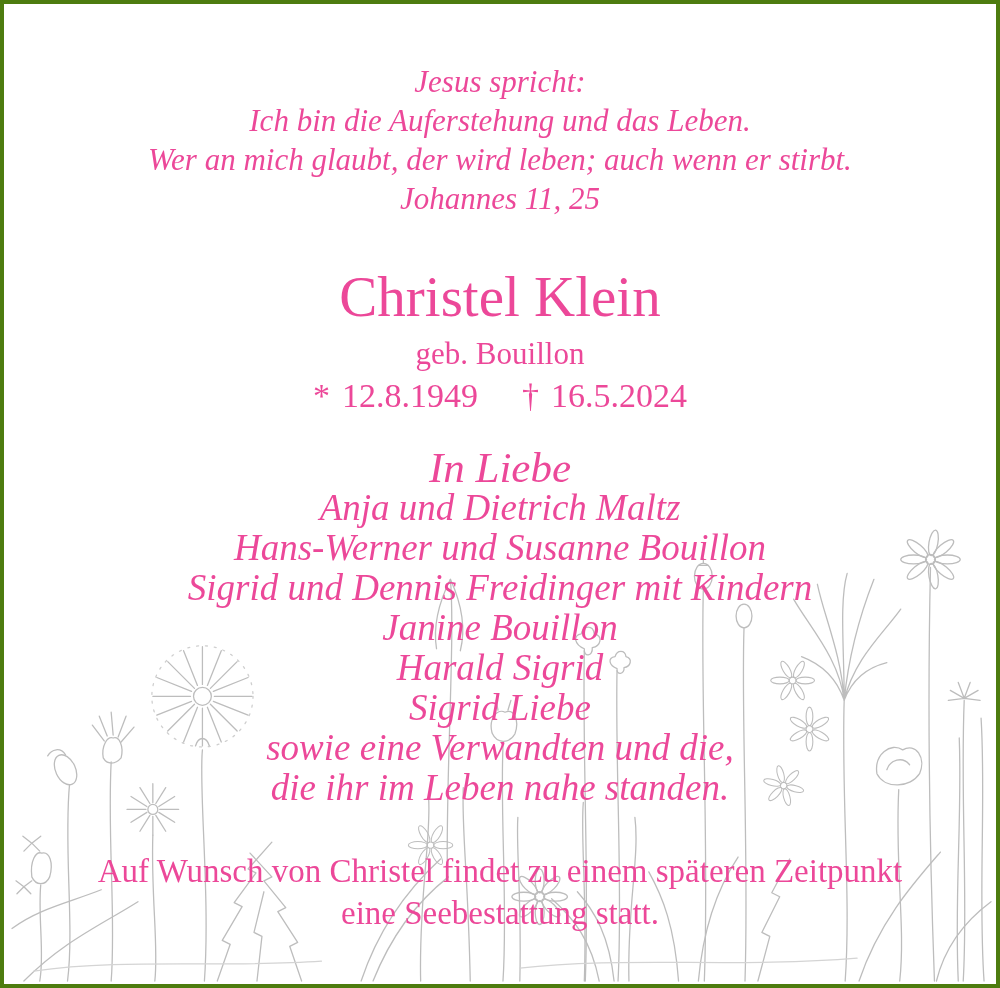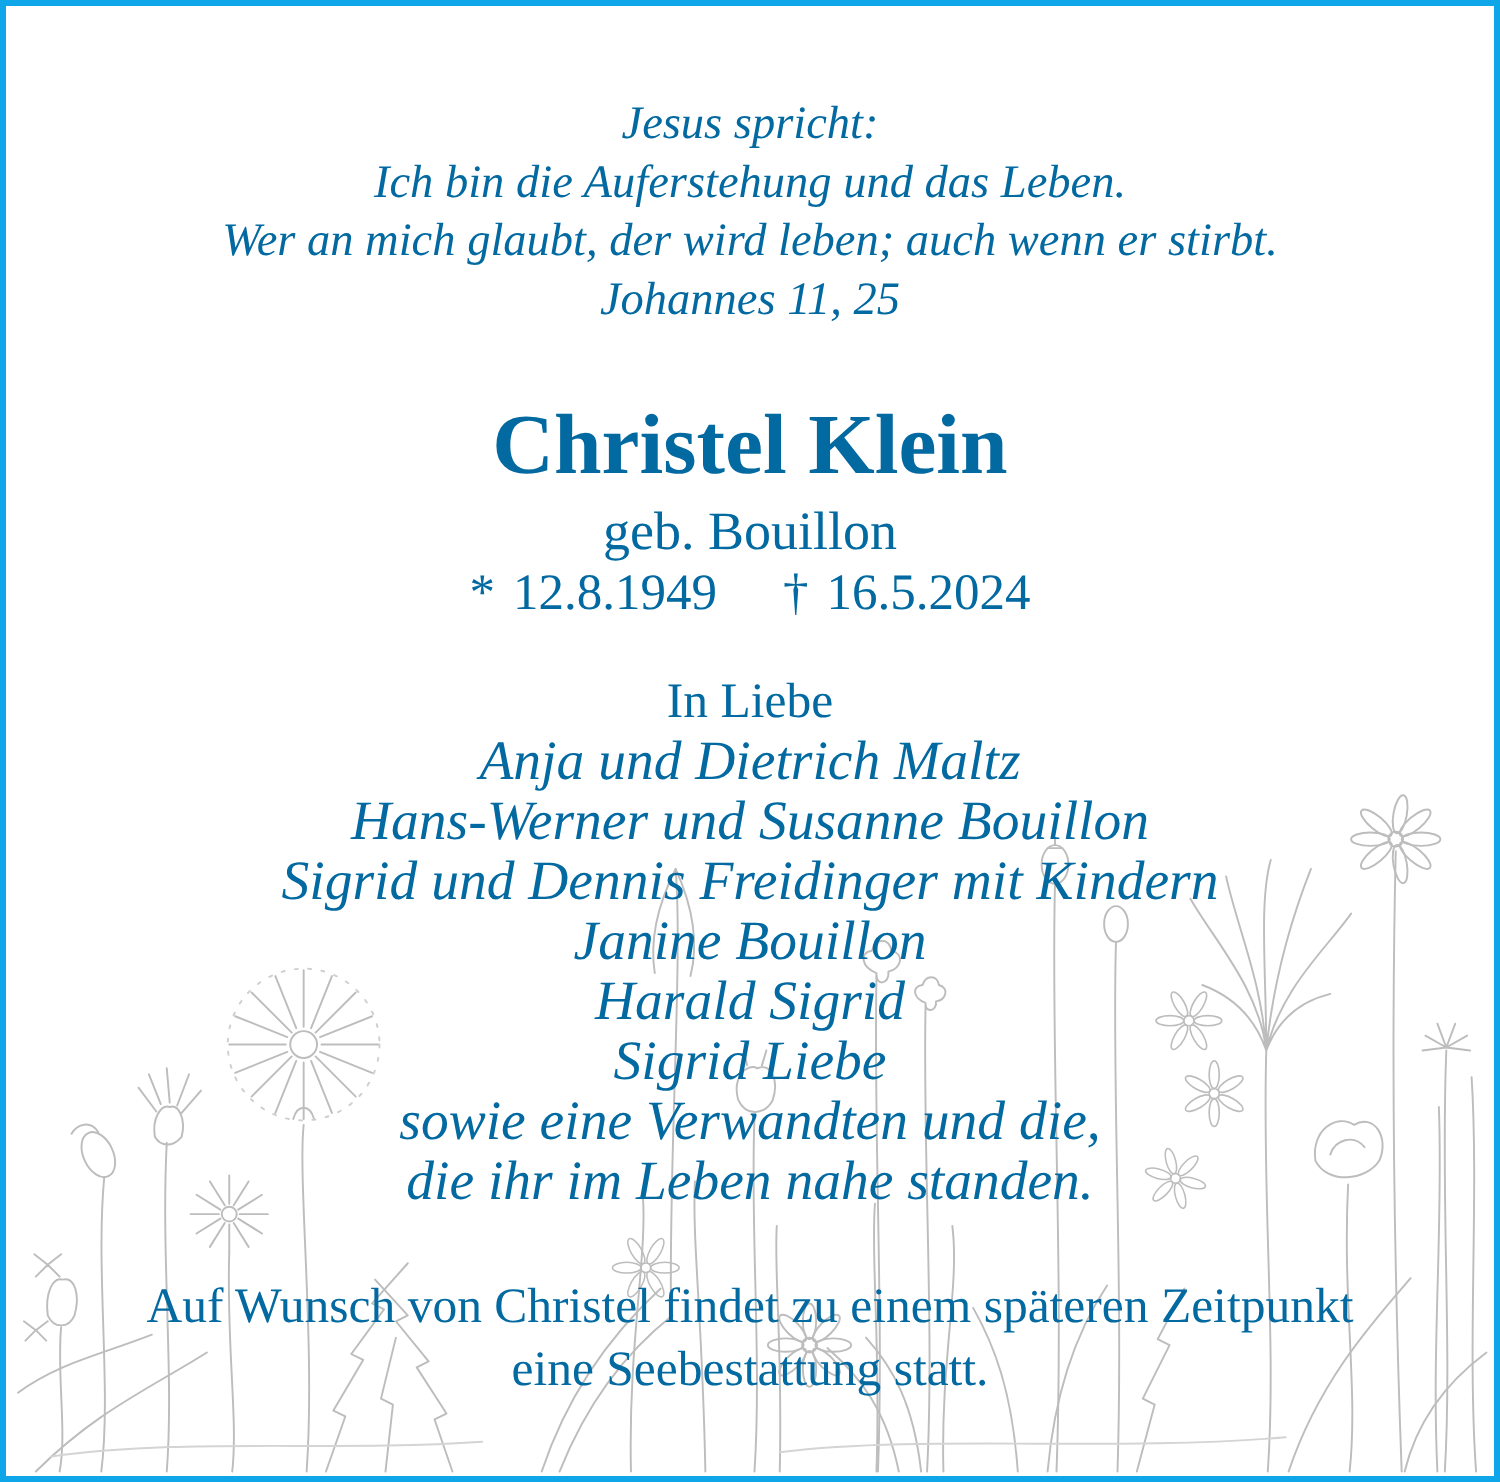--- a/index.html
+++ b/index.html
@@ -1,43 +1,43 @@
 <!DOCTYPE html>
 <html><head>
 <meta charset="utf-8">
 <style>
   html,body { margin:0; padding:0; background:#ffffff; }
   body { width:1000px; height:988px; }
   .frame {
     position:relative;
     width:1000px; height:988px;
     box-sizing:border-box;
-    border:4px solid #0ea5e9;
+    border:4px solid #4d7c0f;
     background:#ffffff;
     overflow:hidden;
     font-family:"Liberation Serif", serif;
-    color:#0369a1;
+    color:#ec4899;
   }
   .sketch {
     position:absolute; left:0; top:0;
     width:100%; height:100%;
     z-index:0;
   }
   .content {
     position:relative; z-index:1;
     text-align:center;
     width:100%;
   }
   .verse { margin-top:58px; font-style:italic; font-size:31px; line-height:39px; }
-  .name  { margin:48px 0 0 0; font-size:57px; font-weight:700; line-height:62px; }
-  .maiden{ margin-top:8px; font-size:36px; line-height:36px; }
+  .name  { margin:48px 0 0 0; font-size:57px; font-weight:400; line-height:62px; }
+  .maiden{ margin-top:8px; font-size:31px; line-height:36px; }
   .dates { margin-top:4px; font-size:34px; line-height:40px;
            display:flex; justify-content:center; gap:44px; }
   .date .sym { margin-right:12px; }
-  .intro { margin-top:32px; font-size:33px; line-height:40px; }
+  .intro { margin-top:32px; font-size:43px; line-height:40px;font-style:italic; }
   .mourners { font-style:italic; font-size:37px; line-height:40px; }
   .announcement { margin-top:42px; font-size:33px; line-height:42px;text-align:center; }
 </style>
 </head>
 <body>
 
 <div class="frame">
 
   <svg class="sketch" viewBox="0 0 1000 988" aria-hidden="true">
     <g stroke="#bdbdbd" fill="none" stroke-width="1.3" stroke-linecap="round" stroke-linejoin="round">

